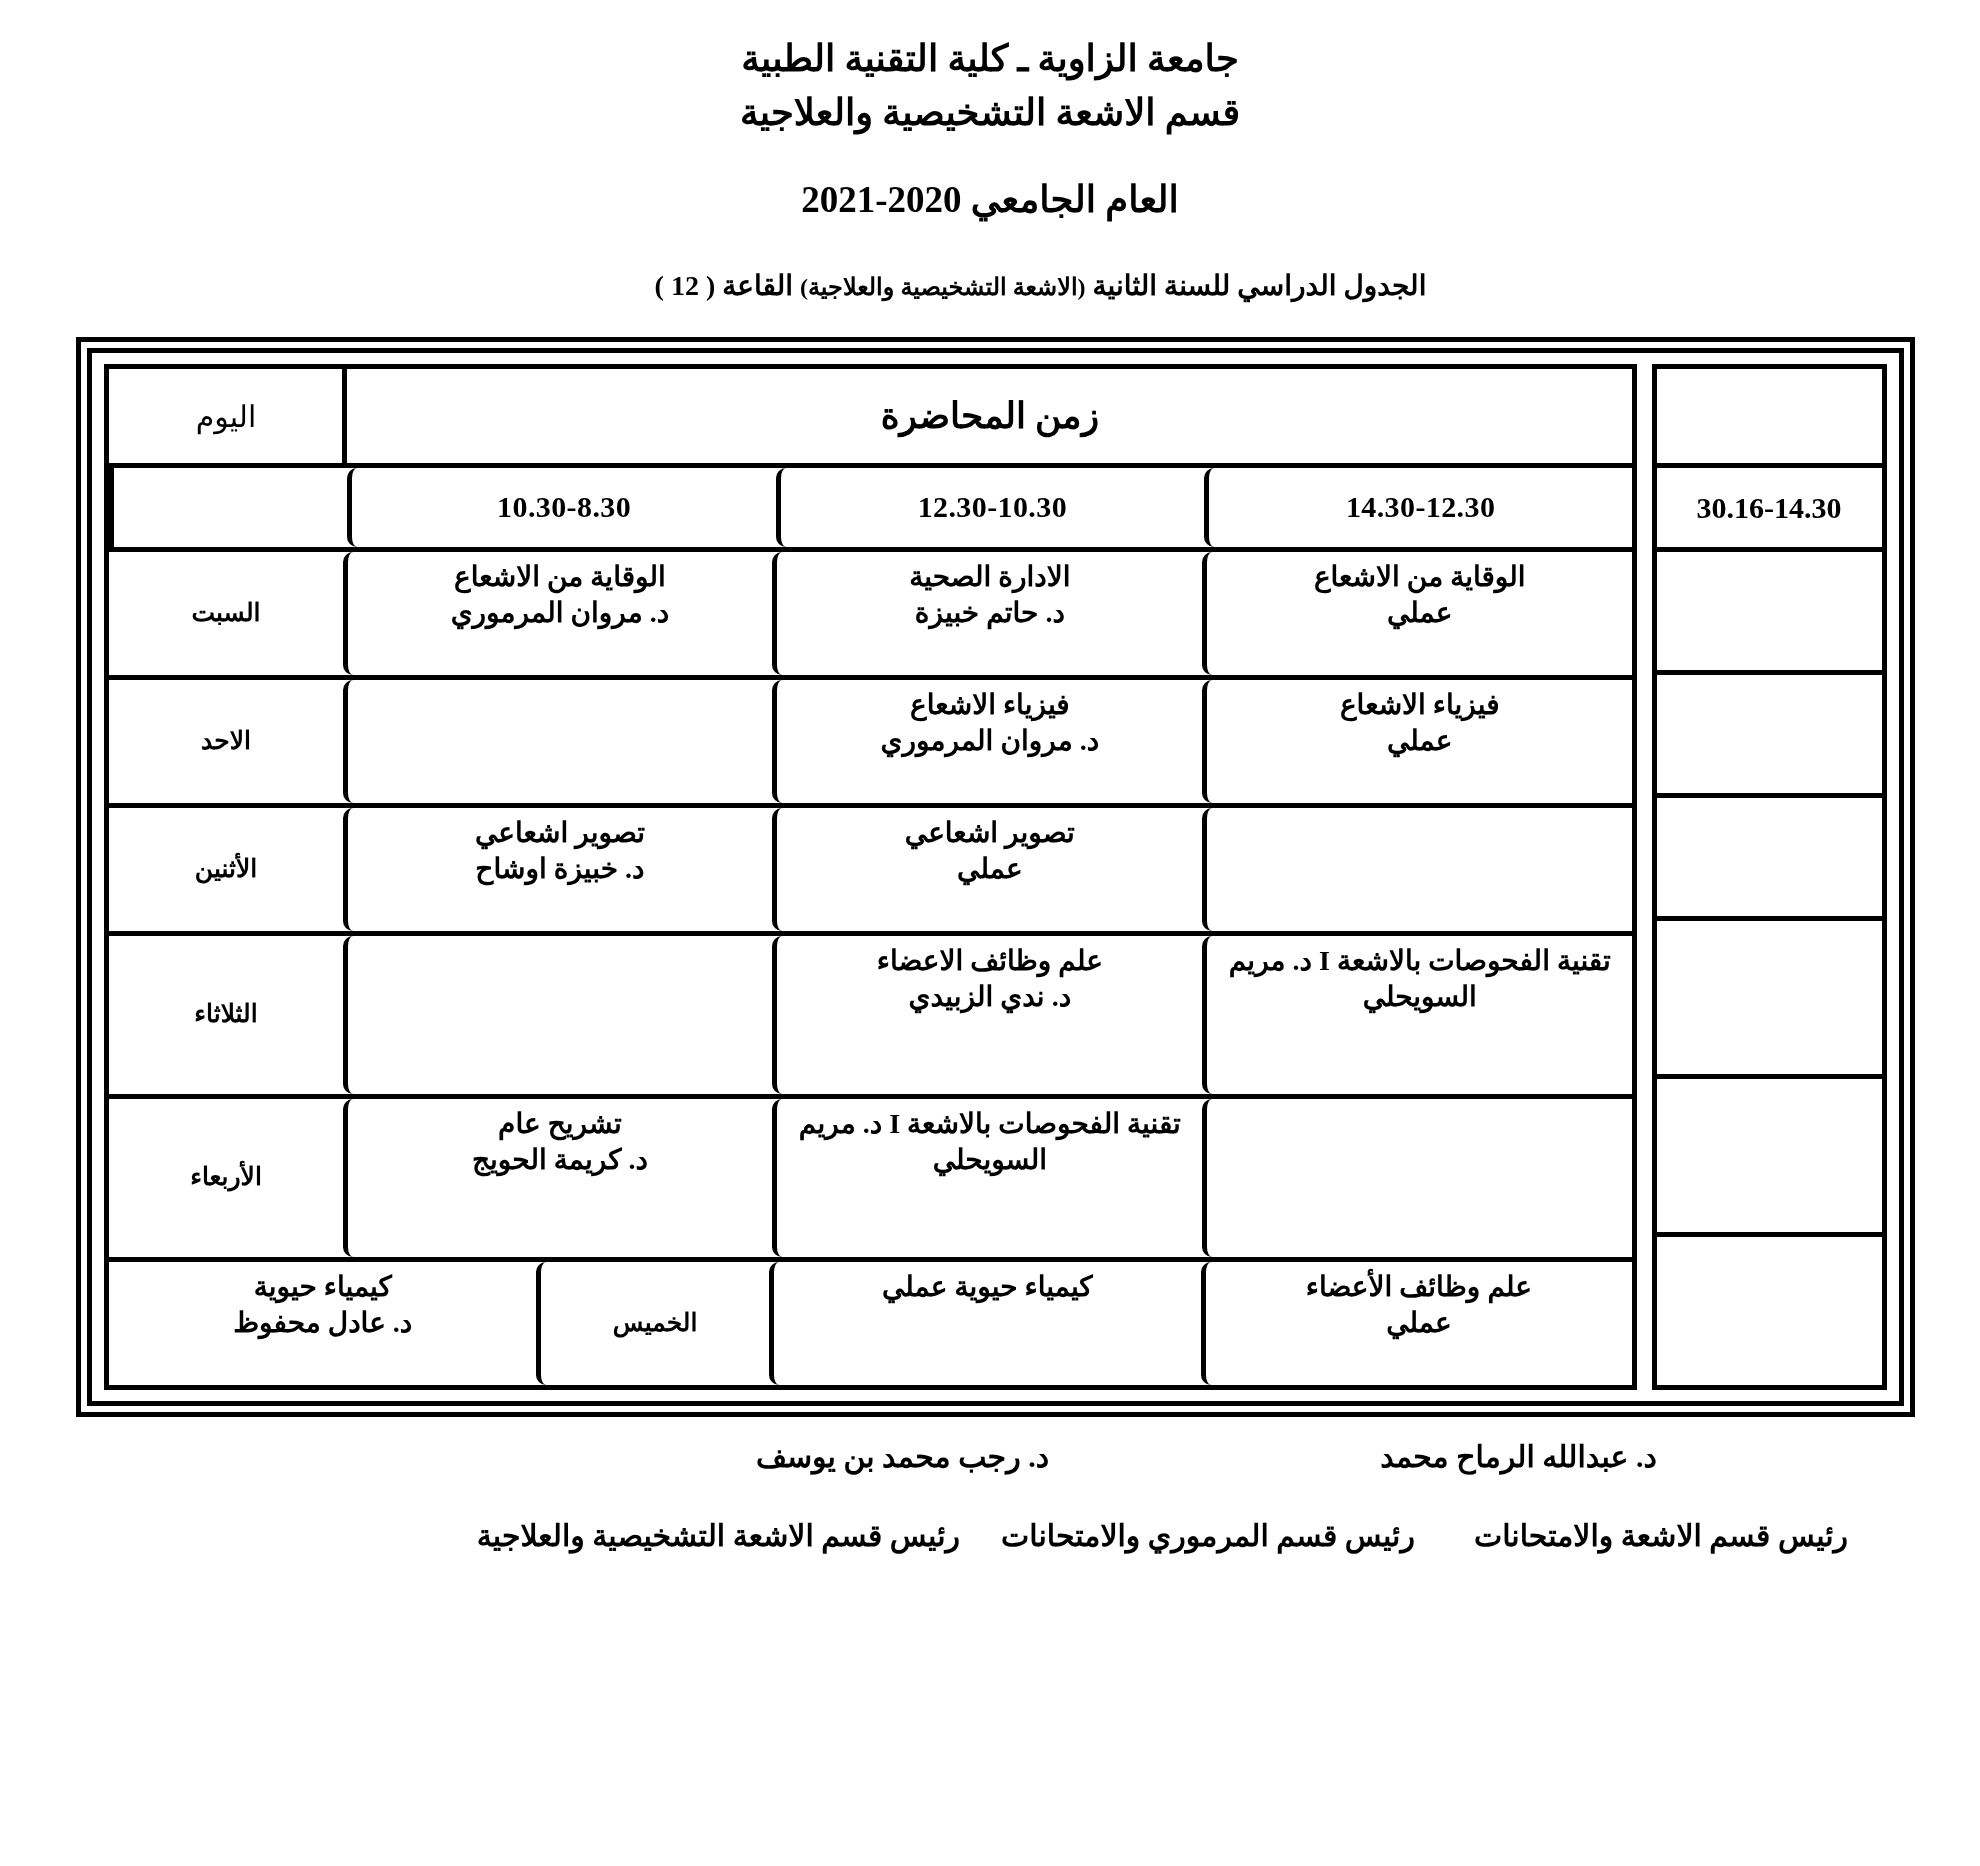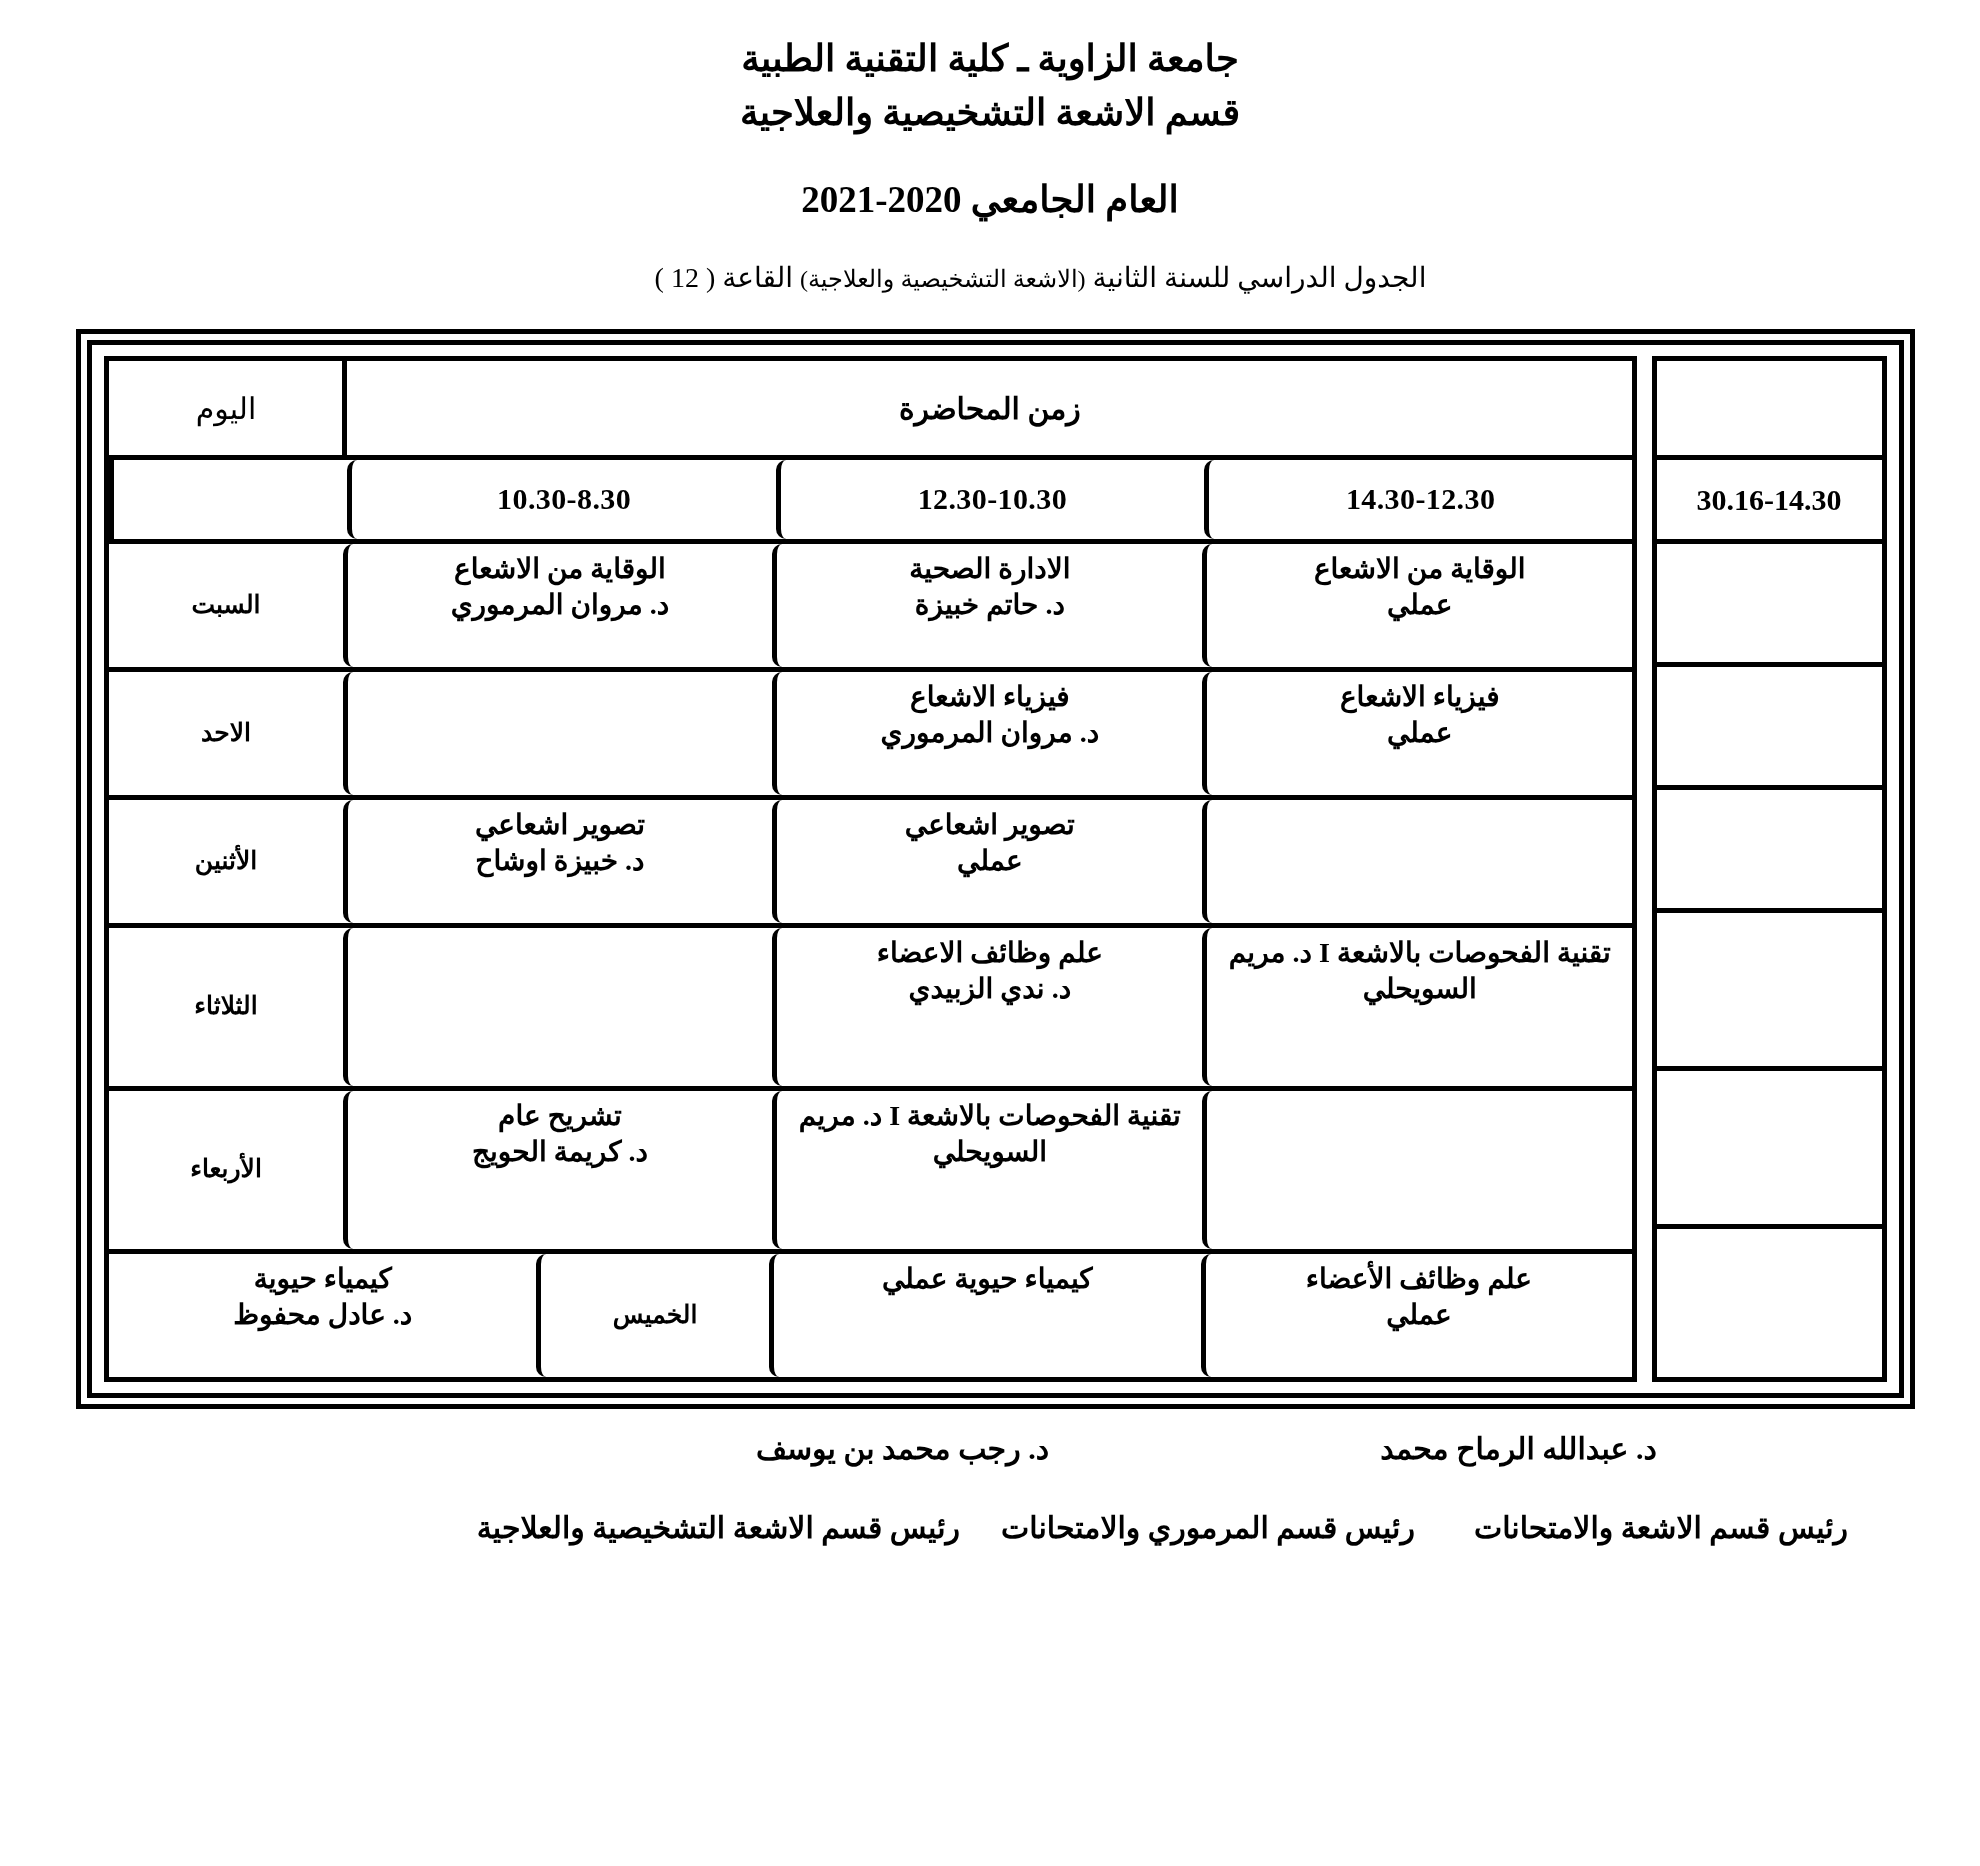--- a/index.html
+++ b/index.html
@@ -34,22 +34,23 @@
     margin-top: 39px;
   }
   .subtitle-row {
     display: flex;
     justify-content: center;
     margin-top: 40px;
     padding-left: 101px;
   }
   .subtitle-line {
     font-size: 28px;
-    font-weight: 400;
+    font-weight: 700;
     white-space: nowrap;
+    margin-top: 8px;
   }
   .subtitle-line .small {
     font-size: 24px;
   }
 
   
   .frame-outer {
     margin: 35px 65px 0 76px;
     border: 5.9px solid #000;
     padding: 5.9px;
@@ -105,21 +106,21 @@
   
   .row-grouphdr { height: 94px; }
   .row-timehdr  { height: 79px; }
 
   .group-span {
     flex: 1 1 auto;
     border-left: 5px solid #000;
     display: flex;
     align-items: center;
     justify-content: center;
-    font-size: 30px;
+    font-size: 36px;
     font-weight: 700;
   }
   .day-header-cell {
     flex: 0 0 233px;
     display: flex;
     align-items: center;
     justify-content: center;
     font-size: 30px;
     font-weight: 400;
   }

